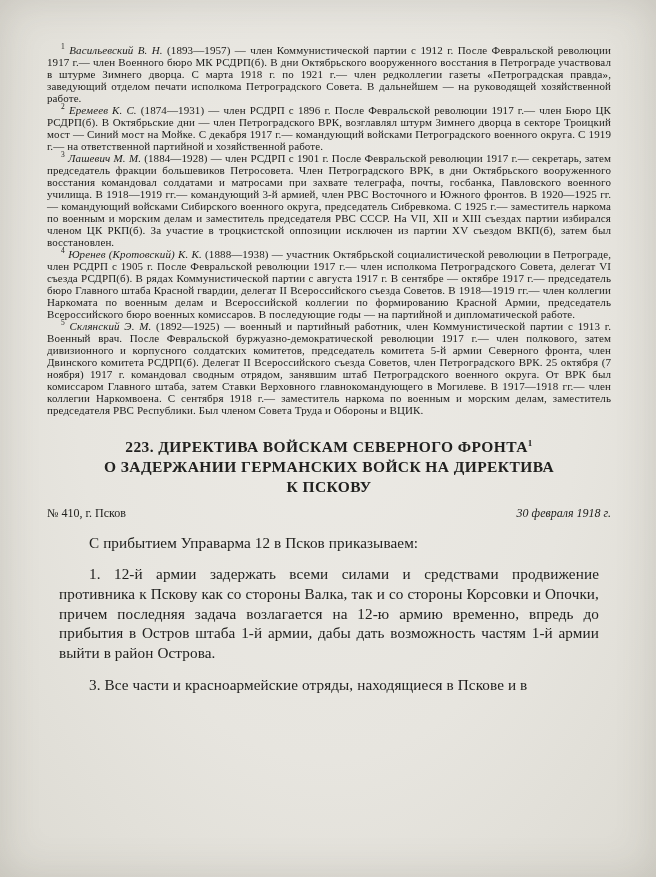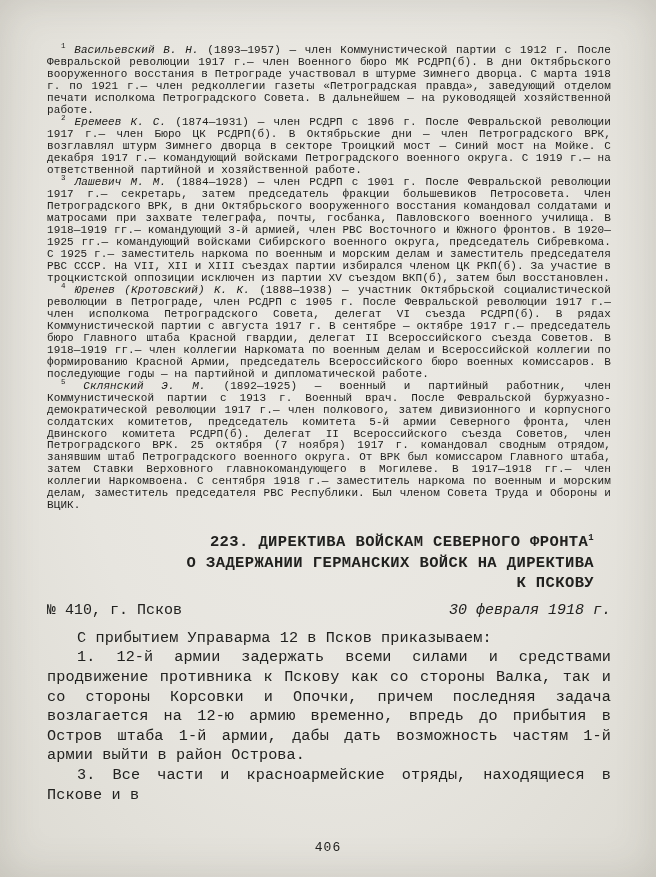--- a/index.html
+++ b/index.html
@@ -4,21 +4,21 @@
 <style>
   html, body { margin: 0; padding: 0; }
   body { background: #b9b6af; }
 
   .page {
     position: relative;
     width: 656px;
     height: 877px;
     margin: 0 auto;
     background: radial-gradient(ellipse at 50% 40%, #eceae5 0%, #e7e5df 55%, #dcdad2 100%);
-    font-family: Liberation Mono, monospace;
+    font-family: Liberation Serif, serif;
     color: #21211f;
     overflow: hidden;
     box-shadow: inset 0 0 40px rgba(90,85,70,0.18);
   }
 
   .content {
     padding: 44px 45px 0 47px;
     box-sizing: border-box;
   }
 
@@ -39,44 +39,44 @@
     vertical-align: super;
   }
   .footnote .fn-name {
     font-style: italic;
   }
 
   
   .doc-heading {
     margin: 21px auto 8px auto;
     width: 94%;
-    text-align: right;
+    text-align: center;
     font-weight: bold;
     font-size: 15.5px;
     line-height: 1.32;
     letter-spacing: 0.4px;
   }
   .doc-heading sup {
     font-size: 9px;
     font-weight: bold;
   }
 
   
   .doc-meta {
     display: flex;
     justify-content: space-between;
     align-items: baseline;
-    font-size: 15px;
-    margin: 4px 0 10px 0;
+    font-size: 12px;
+    margin: 4px 0 0 0;
   }
   .doc-date { font-style: italic; }
 
   
   .doc-body p {
-    margin: 0;
+    margin: 12px;
     font-size: 15.2px;
     line-height: 1.29;
     text-align: justify;
     text-indent: 30px;
     letter-spacing: 0.1px;
   }
 
   
   .page-number {
     position: absolute;
@@ -120,14 +120,13 @@
     </div>
 
     <div class="doc-body">
       <p>С прибытием Управарма 12 в Псков приказываем:</p>
       <p>1. 12-й армии задержать всеми силами и средствами продвижение противника к Пскову как со стороны Валка, так и со стороны Корсовки и Опочки, причем последняя задача возлагается на 12-ю армию временно, впредь до прибытия в Остров штаба 1-й армии, дабы дать возможность частям 1-й армии выйти в район Острова.</p>
       <p>3. Все части и красноармейские отряды, находящиеся в Пскове и в</p>
     </div>
 
   </div>
 
-  <div class="page-number">406</div>
 </div>
 
 </body></html>

